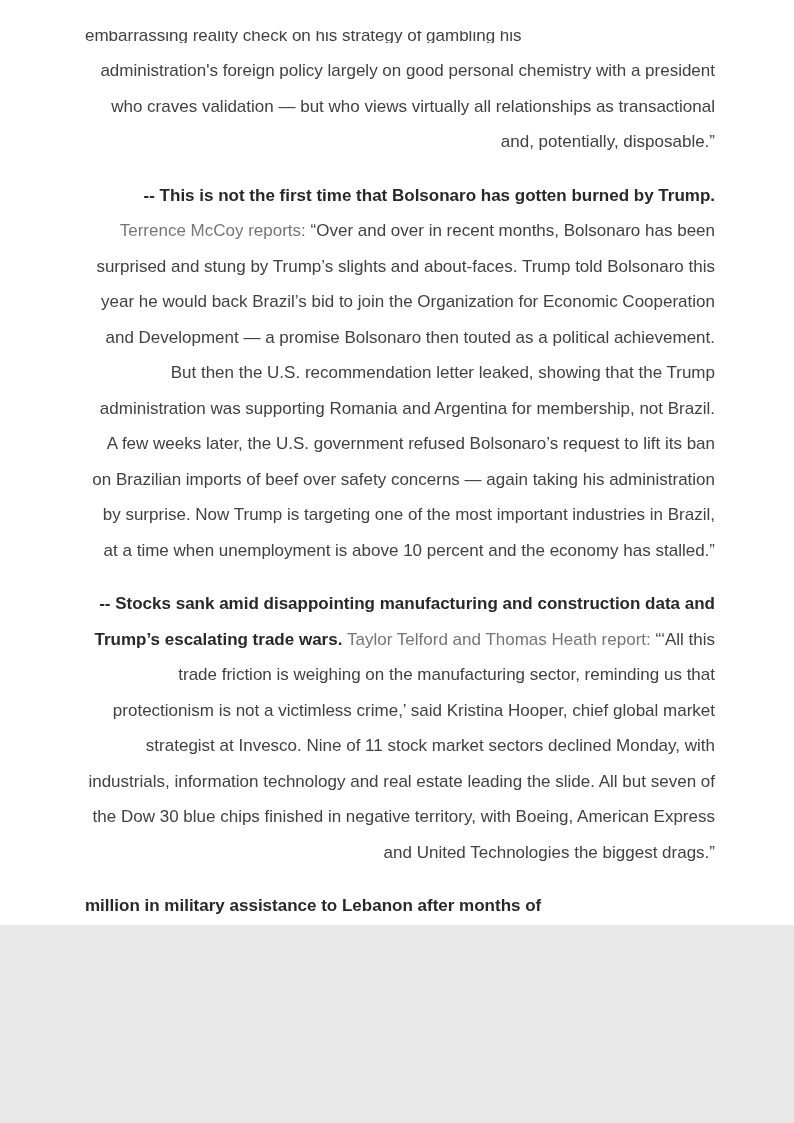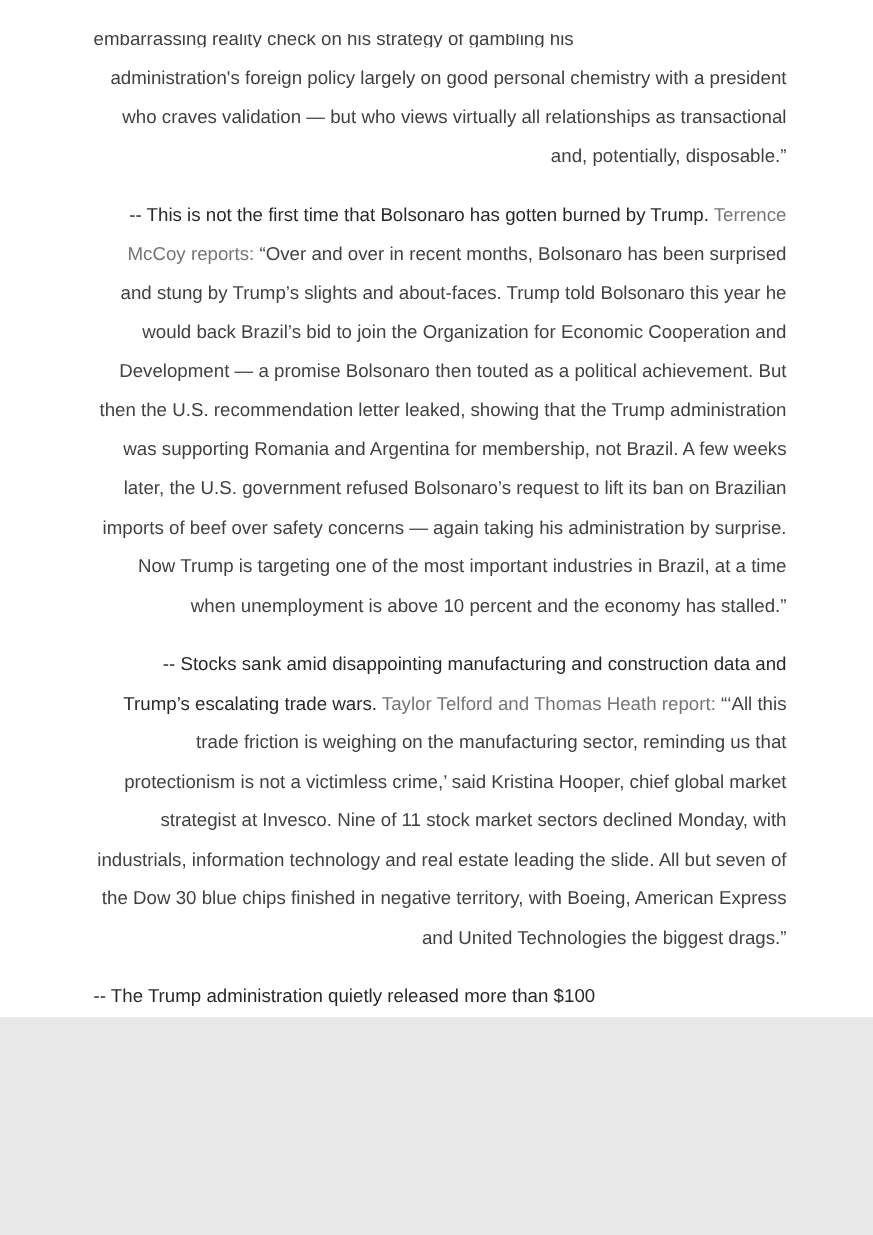--- a/index.html
+++ b/index.html
@@ -20,21 +20,21 @@
     width: 630px;
   }
   .para {
     font-size: 17px;
     line-height: 35.5px;
     color: var(--body-text, #414141);
     margin: 18px 0 0 0;
     text-align: right;
   }
   .para-first { margin-top: 10px; }
-  .seg-bold, .bold-text { font-weight: normal; color: var(--bold-text, #282828); }
+  .seg-bold, .bold-text { font-weight: bold; color: var(--bold-text, #282828); }
   .seg-byline { color: var(--byline-gray, #757575); cursor: pointer; }
   .seg-normal { color: var(--body-text, #414141); }
   
   .top-clip {
     margin-top: 31px;
     height: 12px;
     overflow: hidden;
   }
   .top-clip .clip-inner {
     margin: -13px 0 0 0;
@@ -74,20 +74,19 @@
       <p class="clip-inner">embarrassing reality check on his strategy of gambling his</p>
     </div>
 
     <div id="paragraphs">
         <p class="para para-first"><span class="seg-normal">administration's foreign policy largely on good personal chemistry with a president who craves validation — but who views virtually all relationships as transactional and, potentially, disposable.”</span></p>
         <p class="para"><span class="seg-bold">-- This is not the first time that Bolsonaro has gotten burned by Trump. </span><span class="seg-byline">Terrence McCoy reports:</span><span class="seg-normal"> “Over and over in recent months, Bolsonaro has been surprised and stung by Trump’s slights and about-faces. Trump told Bolsonaro this year he would back Brazil’s bid to join the Organization for Economic Cooperation and Development — a promise Bolsonaro then touted as a political achievement. But then the U.S. recommendation letter leaked, showing that the Trump administration was supporting Romania and Argentina for membership, not Brazil. A few weeks later, the U.S. government refused Bolsonaro’s request to lift its ban on Brazilian imports of beef over safety concerns — again taking his administration by surprise. Now Trump is targeting one of the most important industries in Brazil, at a time when unemployment is above 10 percent and the economy has stalled.”</span></p>
         <p class="para"><span class="seg-bold">-- Stocks sank amid disappointing manufacturing and construction data and Trump’s escalating trade wars. </span><span class="seg-byline">Taylor Telford and Thomas Heath report:</span><span class="seg-normal"> “‘All this trade friction is weighing on the manufacturing sector, reminding us that protectionism is not a victimless crime,’ said Kristina Hooper, chief global market strategist at Invesco. Nine of 11 stock market sectors declined Monday, with industrials, information technology and real estate leading the slide. All but seven of the Dow 30 blue chips finished in negative territory, with Boeing, American Express and United Technologies the biggest drags.”</span></p>
       </div>
 
     <div class="bottom-clip">
-      <p class="bold-text">-- The Trump administration quietly released more than $100</p>
       <p class="bold-text">million in military assistance to Lebanon after months of</p>
     </div>
 
   </div>
 
   <div class="footer">Page 27179</div>
 </div>
 
 </body></html>

